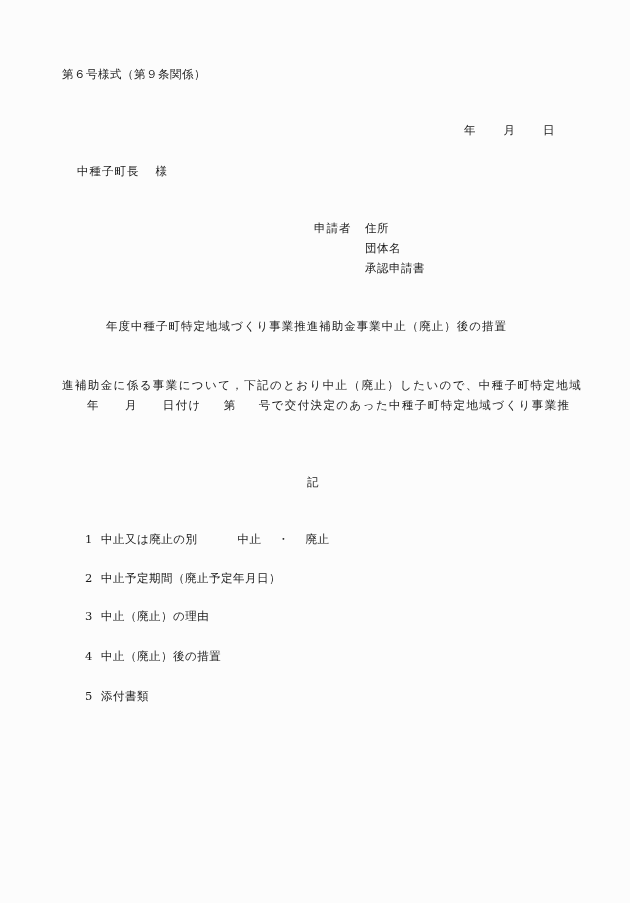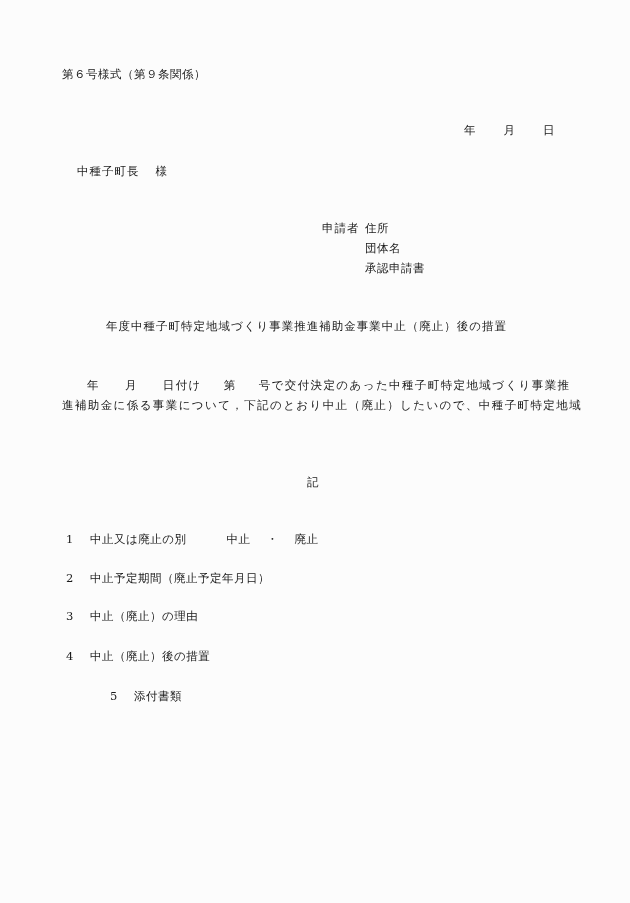--- a/index.html
+++ b/index.html
@@ -18,37 +18,37 @@
     }
     .abs { position: absolute; white-space: nowrap; line-height: 16px; }
     .form-number { left: 62px; top: 66px; letter-spacing: 0.5px; text-align: center; }
     .date-line { left: 464px; top: 103px; margin-top: 19px; }
     .date-line span { display: inline-block; }
     .date-line .gap { width: 28px; }
     .addressee { left: 77px; top: 163px; letter-spacing: 1px; }
     .addressee .gap { display: inline-block; width: 16px; }
     .applicant { left: 314px; top: 220px; }
     .applicant .row { height: 20px; line-height: 16px; position: relative; }
-    .applicant .label { position: absolute; left: 0; letter-spacing: 1px; margin-left: 8px; }
+    .applicant .label { position: absolute; left: 0; letter-spacing: 1px; }
     .applicant .value { position: absolute; left: 51px; letter-spacing: 0.5px; }
     .title { left: 106px; top: 318px; letter-spacing: 1px; }
     .body-text {
       position: absolute;
       left: 62px;
       top: 375px;
       width: 510px;
       line-height: 20px;
       letter-spacing: 1.4px;
       white-space: normal;
     }
     .body-text .line { display: block; white-space: nowrap; }
     .body-text .blank { display: inline-block; width: 25px; }
     .body-text .blank-sm { display: inline-block; width: 22px; }
     .ki { left: 307px; top: 474px; }
-    .item { left: 66px; letter-spacing: 0.5px; }
+    .item { left: 77px; letter-spacing: 0.5px; text-align: center; }
     .item .num { display: inline-block; width: 24px; }
     .item .choice-gap { display: inline-block; width: 40px; }
     .item .dot-gap { display: inline-block; width: 16px; }
   </style>
 </head>
 <body>
 
 <div>
 
   <div class="abs form-number">第６号様式（第９条関係）</div>
@@ -70,39 +70,39 @@
       <span class="value">団体名</span>
     </div>
     <div class="row">
       <span class="value">承認申請書</span>
     </div>
   </div>
 
   <div class="abs title">年度中種子町特定地域づくり事業推進補助金事業中止（廃止）後の措置</div>
 
   <div class="body-text">
+    <span class="line">進補助金に係る事業について，下記のとおり中止（廃止）したいので、中種子町特定地域</span>
     <span class="line"><span class="blank"></span><span>年</span><span class="blank"></span><span>月</span><span class="blank"></span><span>日付け</span><span class="blank-sm"></span><span>第</span><span class="blank-sm"></span><span>号で交付決定のあった中種子町特定地域づくり事業推</span></span>
-    <span class="line">進補助金に係る事業について，下記のとおり中止（廃止）したいので、中種子町特定地域</span>
   </div>
 
   <div class="abs ki">記</div>
 
   <div class="abs item" style="top:531px;">
     <span class="num">1</span><span>中止又は廃止の別</span><span class="choice-gap"></span><span>中止</span><span class="dot-gap"></span><span>・</span><span class="dot-gap"></span><span>廃止</span>
   </div>
 
   <div class="abs item" style="top:570px;">
     <span class="num">2</span><span>中止予定期間（廃止予定年月日）</span>
   </div>
 
   <div class="abs item" style="top:608px;">
     <span class="num">3</span><span>中止（廃止）の理由</span>
   </div>
 
   <div class="abs item" style="top:648px;">
     <span class="num">4</span><span>中止（廃止）後の措置</span>
   </div>
 
-  <div class="abs item" style="top:688px;margin-left:44px;">
+  <div class="abs item" style="top:688px;">
     <span class="num">5</span><span>添付書類</span>
   </div>
 
 </div>
 
 </body></html>

